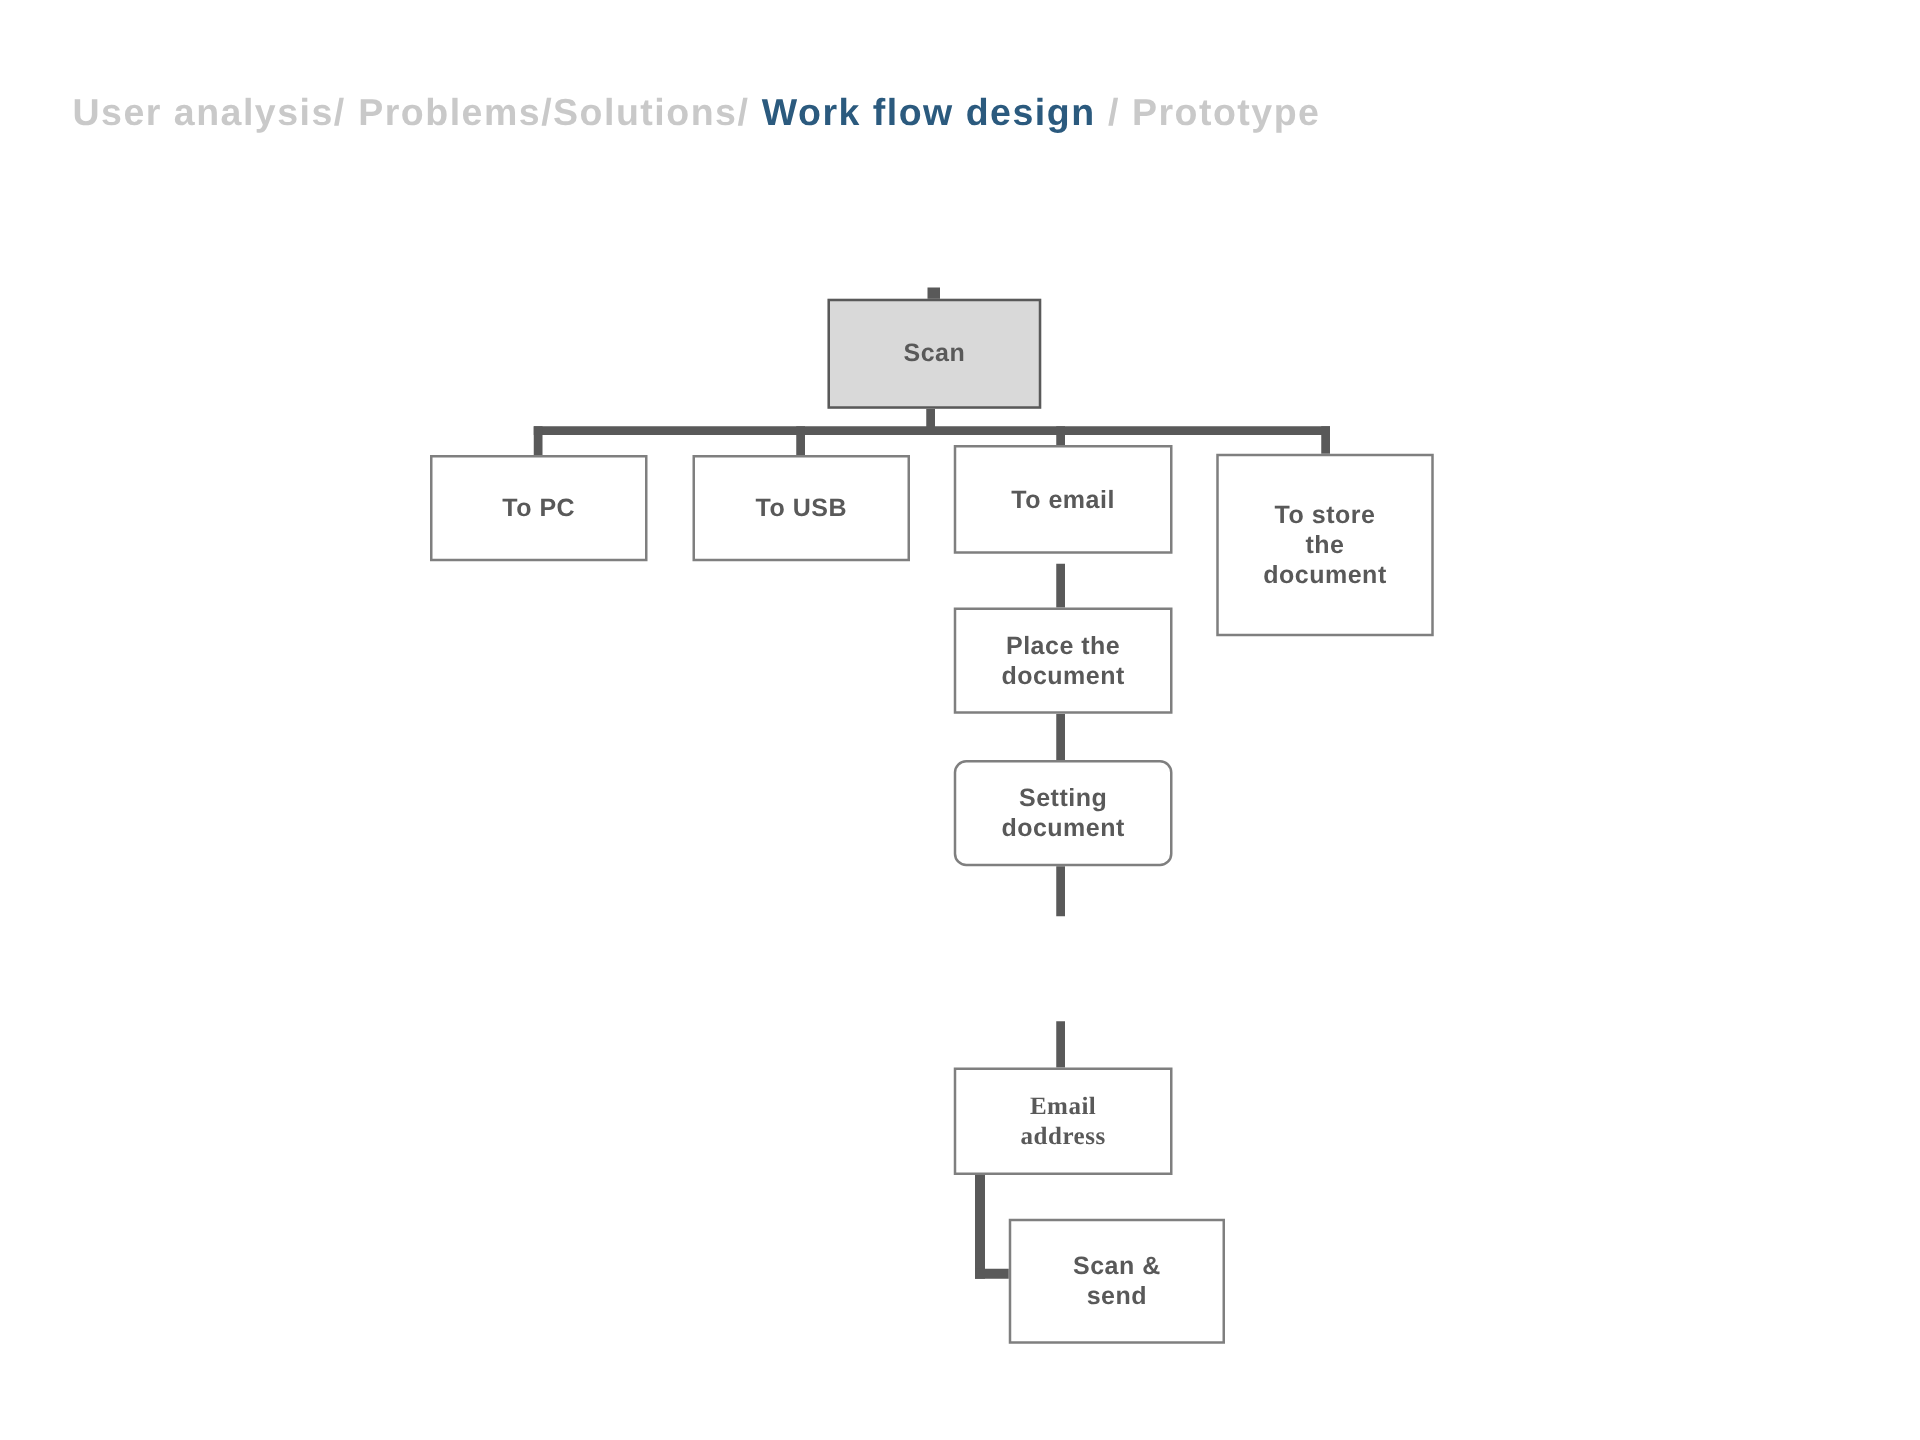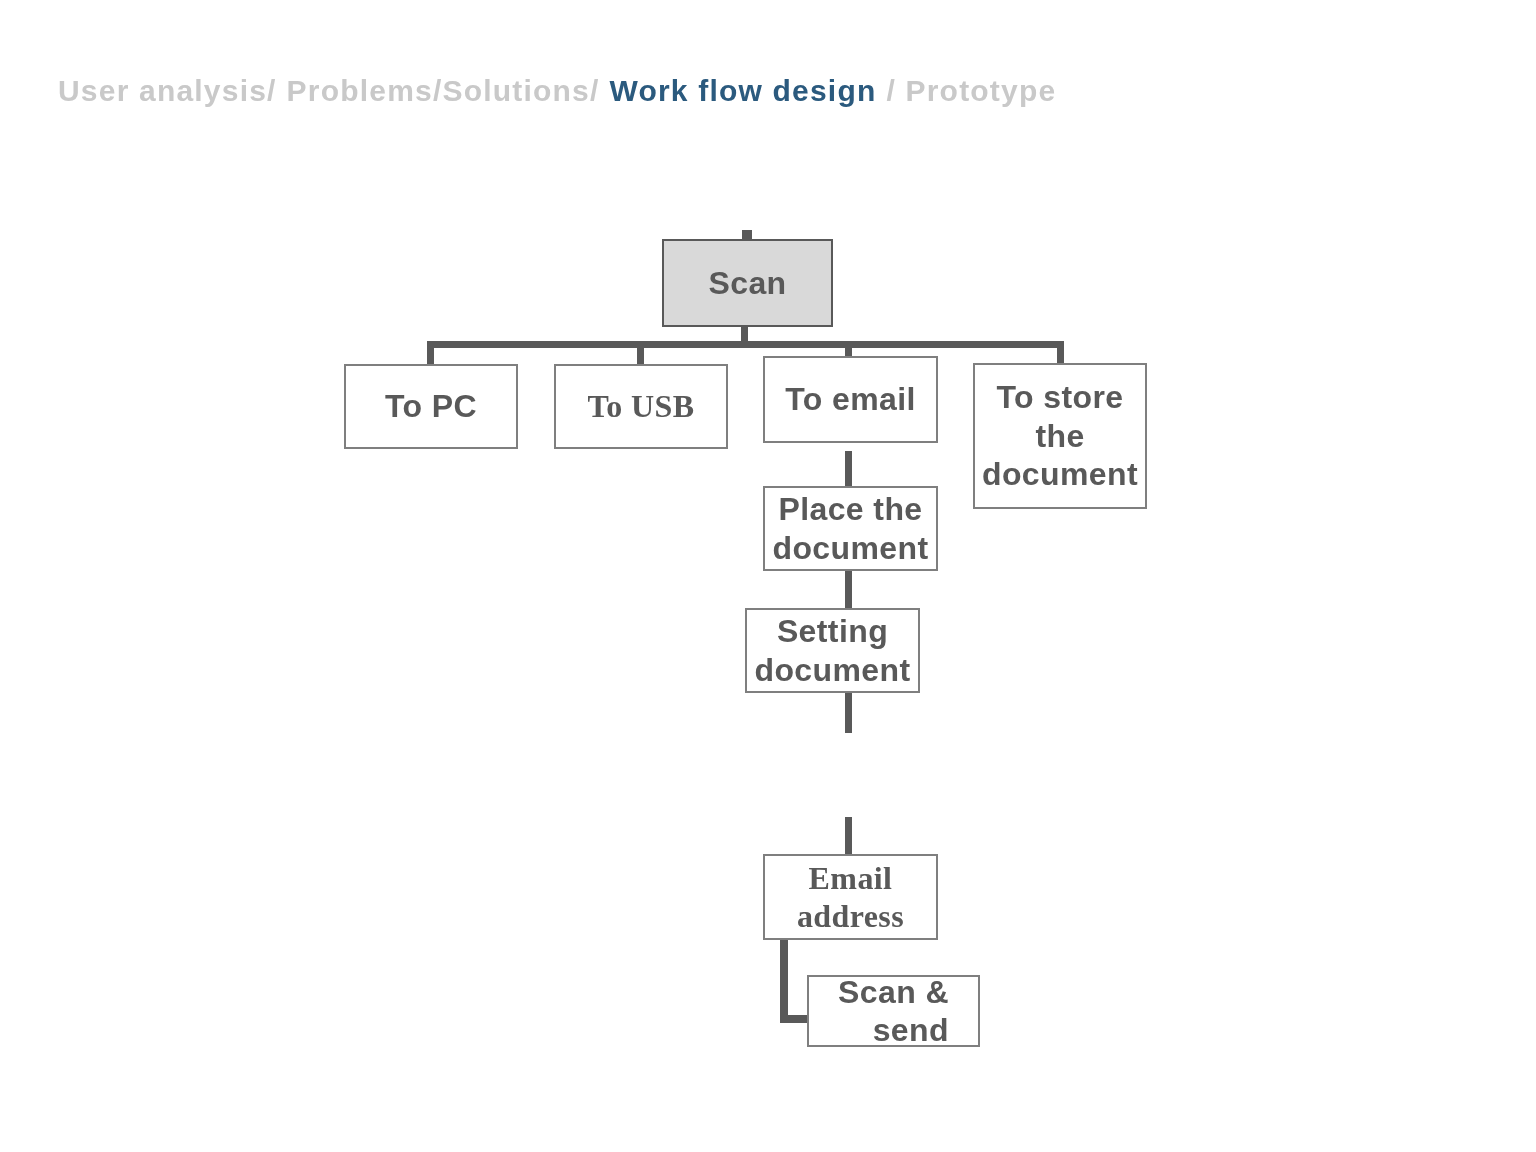--- a/index.html
+++ b/index.html
@@ -33,21 +33,21 @@
   .crumb + .crumb { margin-left: 10px; }
   .crumb.active { color: var(--nav_active, #2b5a7e); }
 
   
   .node {
     position: absolute;
     box-sizing: border-box;
     background: #ffffff;
     border: 2px solid var(--box_border, #7f7f7f);
     color: var(--text, #595959);
-    font-size: 32px;
+    font-size: 20px;
     font-weight: bold;
     letter-spacing: 0.4px;
     line-height: 1.2;
     display: flex;
     align-items: center;
     justify-content: center;
     text-align: center;
     white-space: pre-line;
   }
   .node.root {
@@ -57,28 +57,28 @@
 
   
   .line {
     position: absolute;
     background: var(--line, #595959);
   }
 
   
   #node-scan        { left: 662px;  top: 239px;  width: 171px; height: 88px; }
   #node-to-pc       { left: 344px;  top: 364px;  width: 174px; height: 85px; }
-  #node-to-usb      { left: 554px;  top: 364px;  width: 174px; height: 85px; font-family: Liberation Serif, serif; }
+  #node-to-usb      { left: 554px;  top: 364px;  width: 174px; height: 85px; }
   #node-to-email    { left: 763px;  top: 356px;  width: 175px; height: 87px; }
   #node-to-store    { left: 973px;  top: 363px;  width: 174px; height: 146px; }
   #node-place-doc   { left: 763px;  top: 486px;  width: 175px; height: 85px; }
-  #node-setting-doc { left: 745px;  top: 608px;  width: 175px; height: 85px; }
+  #node-setting-doc { left: 763px;  top: 608px;  width: 175px; height: 85px; border-radius: 10px; }
   #node-preview     { left: 763px;  top: 732px;  width: 175px; height: 85px; }
   #node-email-addr  { left: 763px;  top: 854px;  width: 175px; height: 86px; font-family: Liberation Serif, serif; }
-  #node-scan-send   { left: 807px;  top: 975px;  width: 173px; height: 72px; text-align: right; }
+  #node-scan-send   { left: 807px;  top: 975px;  width: 173px; height: 100px; }
 
   
   #stub-above-root   { left: 742px;  top: 230px;  width: 10px;  height: 11px; }
   #stub-root-down    { left: 741px;  top: 327px;  width: 7px;   height: 16px; }
   #trunk-horizontal  { left: 427px;  top: 341px;  width: 637px; height: 7px;  }
   #drop-to-pc        { left: 427px;  top: 341px;  width: 7px;   height: 25px; }
   #drop-to-usb       { left: 637px;  top: 341px;  width: 7px;   height: 25px; }
   #drop-to-email     { left: 845px;  top: 341px;  width: 7px;   height: 25px; }
   #drop-to-store     { left: 1057px; top: 341px;  width: 7px;   height: 24px; }
   #link-email-place  { left: 845px;  top: 451px;  width: 7px;   height: 36px; }

